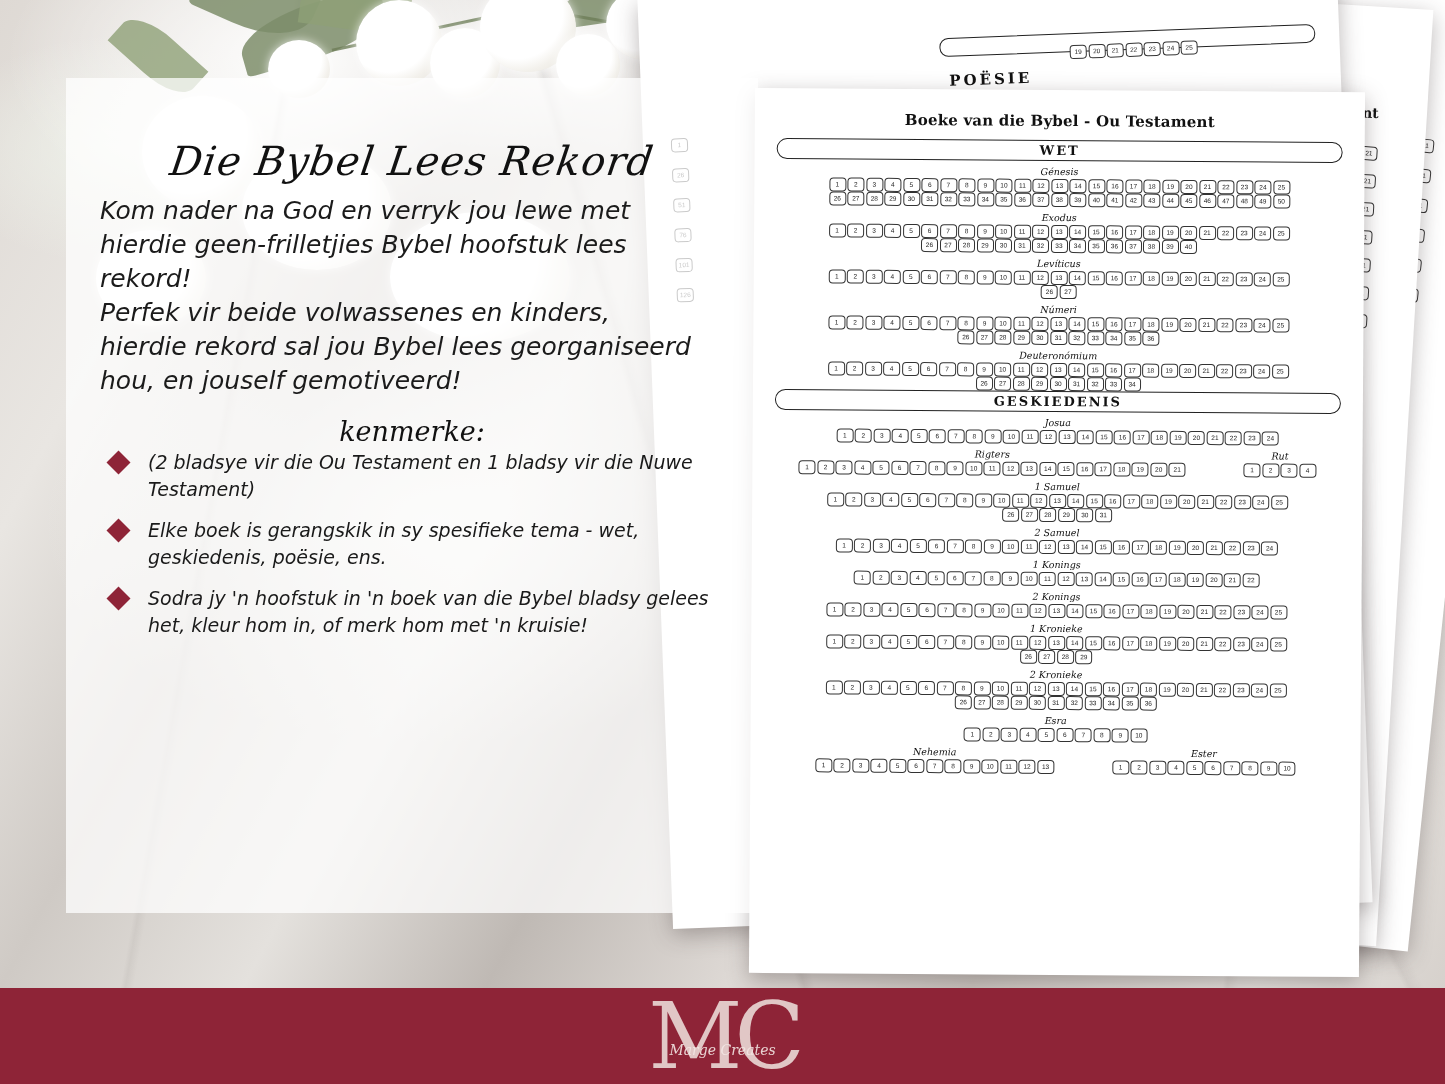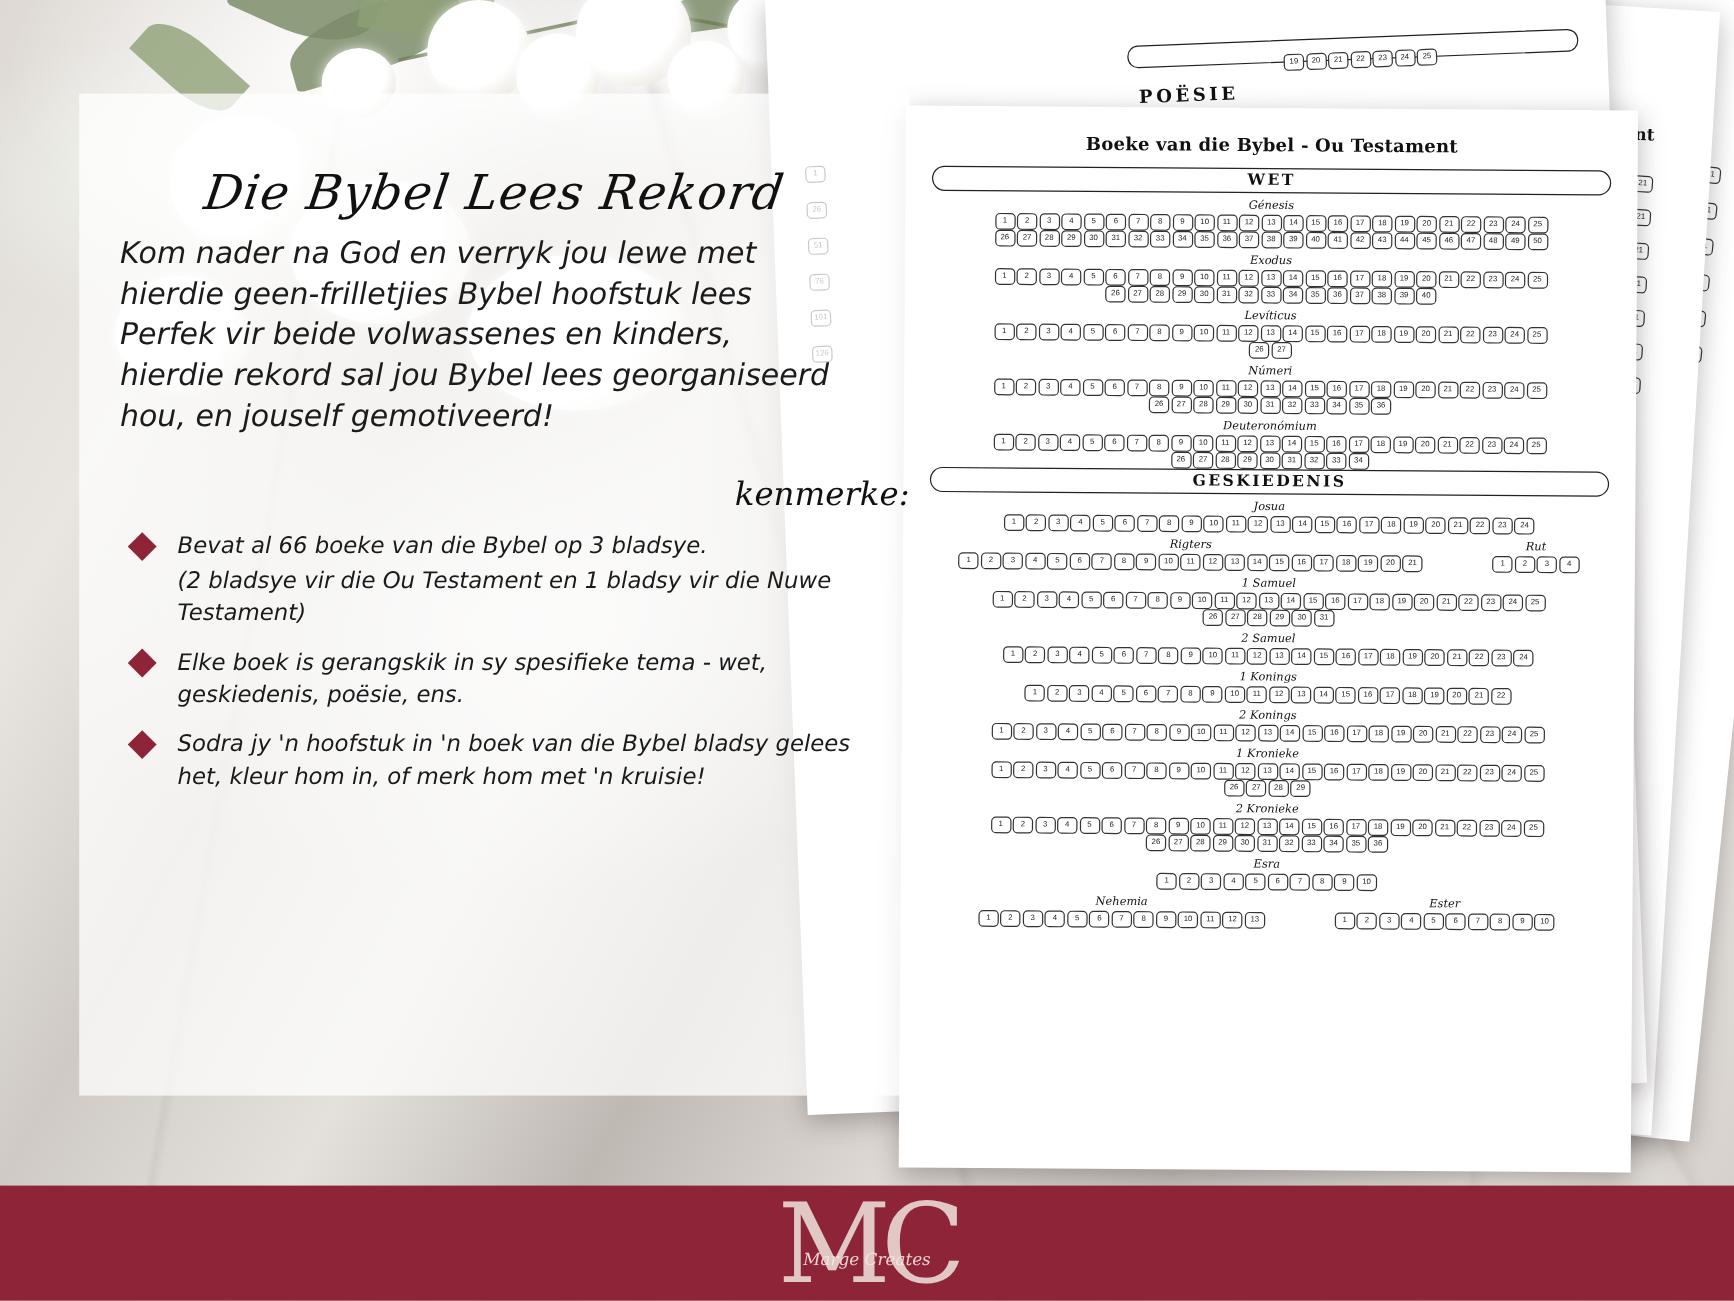--- a/index.html
+++ b/index.html
@@ -37,21 +37,21 @@
   .sheet-front{left:752px;top:90px;width:610px;height:885px;transform:rotate(0.4deg);}
   
   .panel{position:absolute;left:66px;top:78px;width:692px;height:835px;background:rgba(255,255,255,.74);}
   
   .title{font-family:"DejaVu Serif", serif;font-style:italic;font-weight:400;
     font-size:40px;letter-spacing:1px;color:#111;text-align:center;margin-top:60px;
     transform:skewX(-8deg);}
   .subtitle{font-family:"DejaVu Sans", sans-serif;font-size:25px;line-height:34px;
     color:#1b1b1b;text-align:left;margin:10px 34px 0 34px;font-style:italic;font-weight:300;}
   .features-head{font-family:"DejaVu Serif", serif;font-style:italic;font-size:27px;
-    text-align:right;color:#111;margin-top:33px;}
+    text-align:center;color:#111;margin-top:18px;}
   ul.features{list-style:none;margin:14px 26px 0 34px;padding:0;}
   ul.features li{position:relative;padding-left:48px;margin-bottom:14px;
     font-family:"DejaVu Sans", sans-serif;font-style:italic;font-weight:300;
     font-size:19px;line-height:27px;color:#1a1a1a;}
   ul.features li .dia{position:absolute;left:10px;top:5px;width:17px;height:17px;
     background:#8e2437;transform:rotate(45deg);}
   ul.features li.nobullet{padding-left:48px;margin-top:-12px;}
   
   .brandbar{position:absolute;left:0;bottom:0;width:1445px;height:96px;background:#8e2437;}
   .brand-mc{position:absolute;left:50%;bottom:-6px;transform:translateX(-50%);
@@ -881,27 +881,28 @@
         </div>
       </div>
     </div>
 </div>
 
 <div class="panel">
   <div class="title">Die Bybel Lees Rekord</div>
   <div class="subtitle" id="subtitle-box">
       <div>Kom nader na God en verryk jou lewe met</div>
       <div>hierdie geen-frilletjies Bybel hoofstuk lees</div>
+      <div>rekord!</div>
       <div>Perfek vir beide volwassenes en kinders,</div>
       <div>hierdie rekord sal jou Bybel lees georganiseerd</div>
       <div>hou, en jouself gemotiveerd!</div>
     </div>
   <div class="features-head">kenmerke:</div>
   <ul class="features" id="features-list">
-      <li><span class="dia"></span><span>Bevat al 66 boeke van die Bybel op 3 bladsye.</span></li>
+      <li><span class="dia"></span></li>
       <li class="nobullet"><span>(2 bladsye vir die Ou Testament en 1 bladsy vir die Nuwe Testament)</span></li>
       <li><span class="dia"></span><span>Elke boek is gerangskik in sy spesifieke tema - wet, geskiedenis, poësie, ens.</span></li>
       <li><span class="dia"></span><span>Sodra jy 'n hoofstuk in 'n boek van die Bybel bladsy gelees het, kleur hom in, of merk hom met 'n kruisie!</span></li>
     </ul>
 </div>
 
 <div class="brandbar">
   <div class="brand-mc">MC</div>
   <div class="brand-sub">Marge Creates</div>
 </div>

